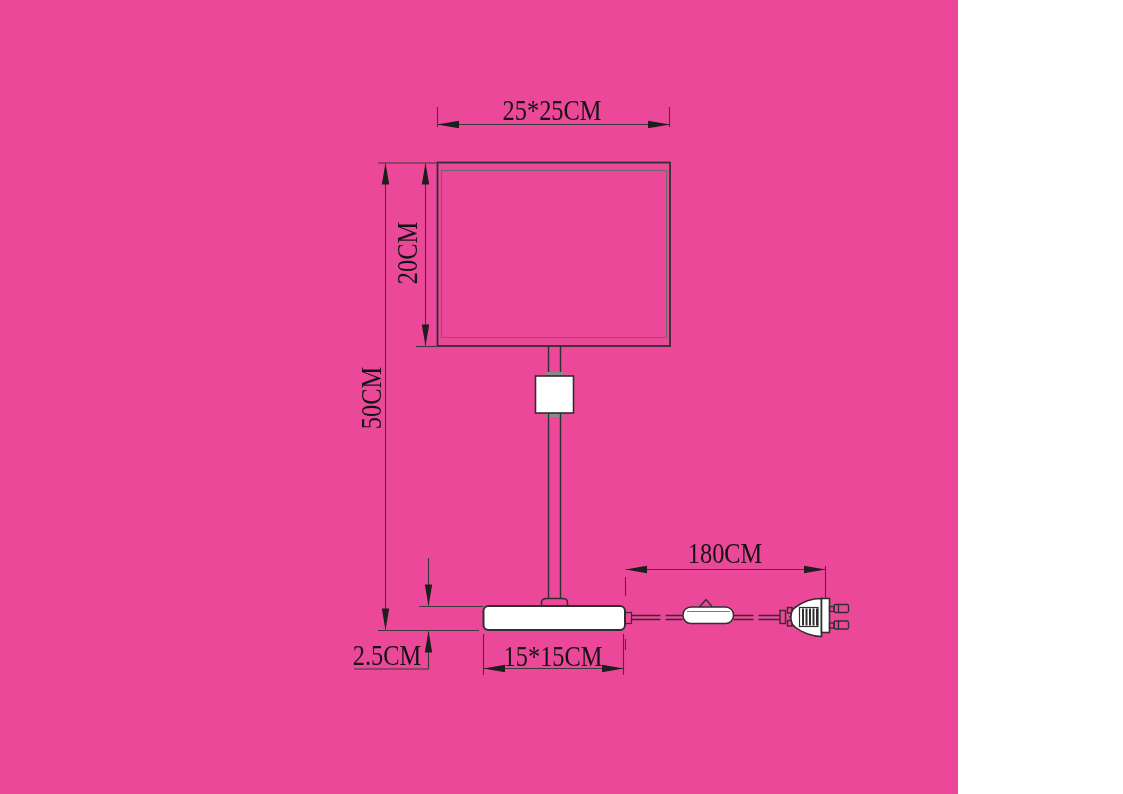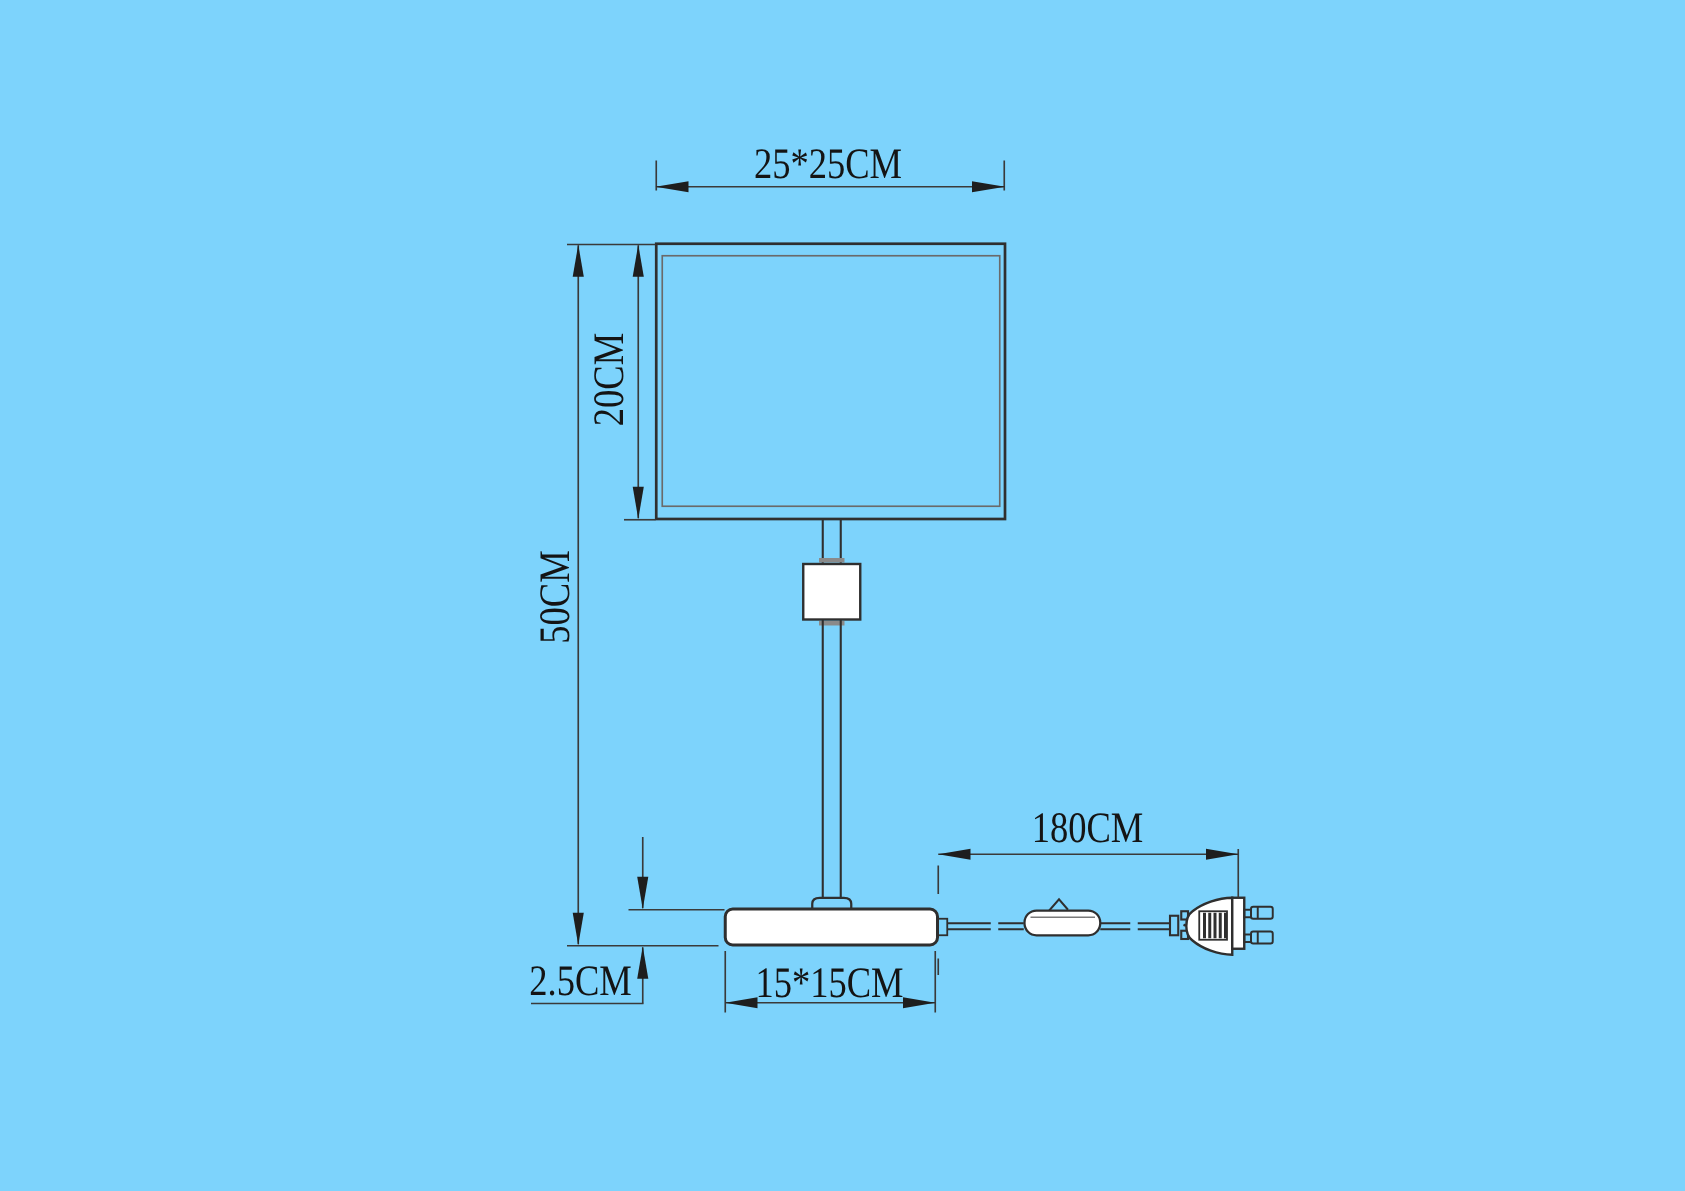--- a/index.html
+++ b/index.html
@@ -1,20 +1,20 @@
 <!DOCTYPE html>
 <html><head>
 <meta charset="utf-8">
 <style>
   html,body{margin:0;padding:0;background:#ffffff;}
   .stage{
     position:relative;
-    width:1123px;
+    width:958px;
     height:794px;
-    background:#7dd3fc;
+    background:#ec4899;
     overflow:hidden;
     font-family:"Liberation Serif", serif;
   }
   .stage svg{position:absolute;left:0;top:0;}
   .dim-label{
     position:absolute;
     font-family:"Liberation Serif", serif;
     font-size:29px;
     color:#141414;
     white-space:nowrap;

